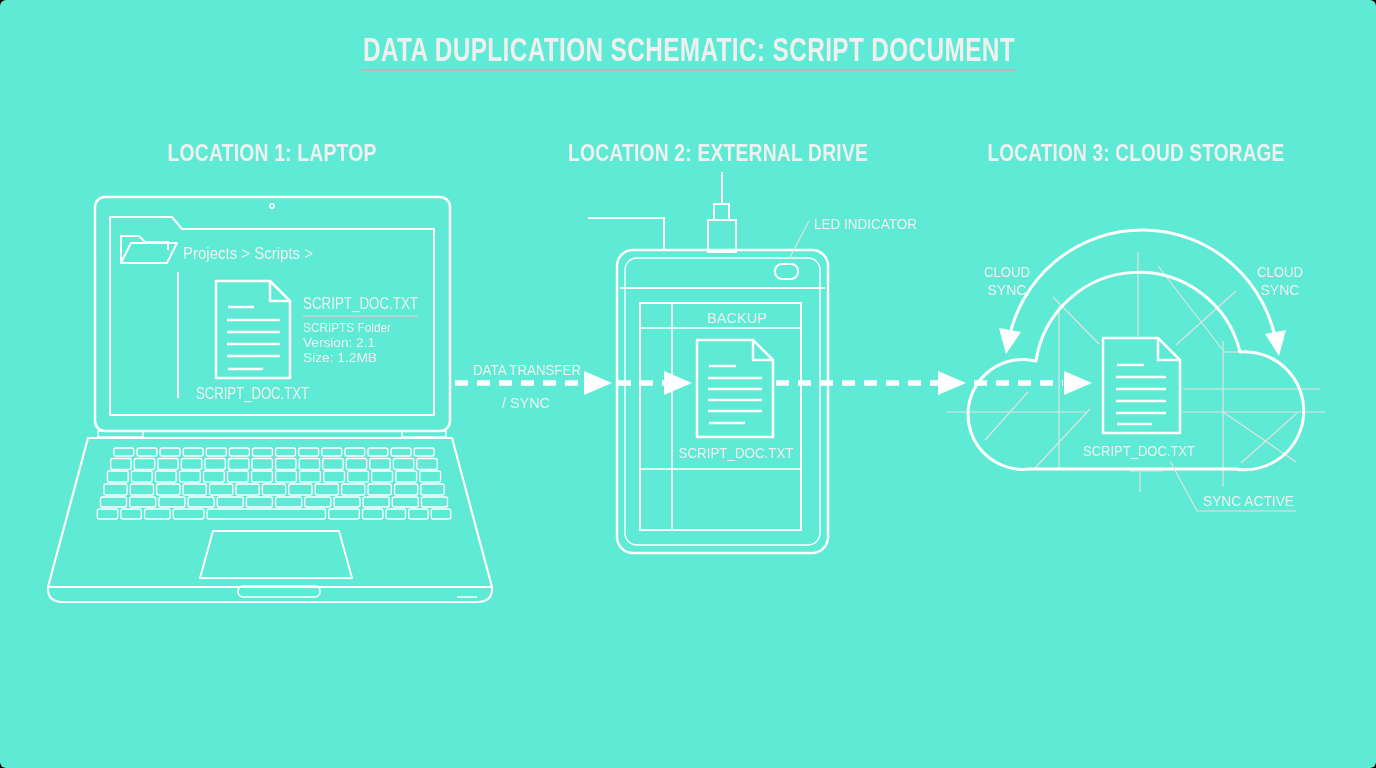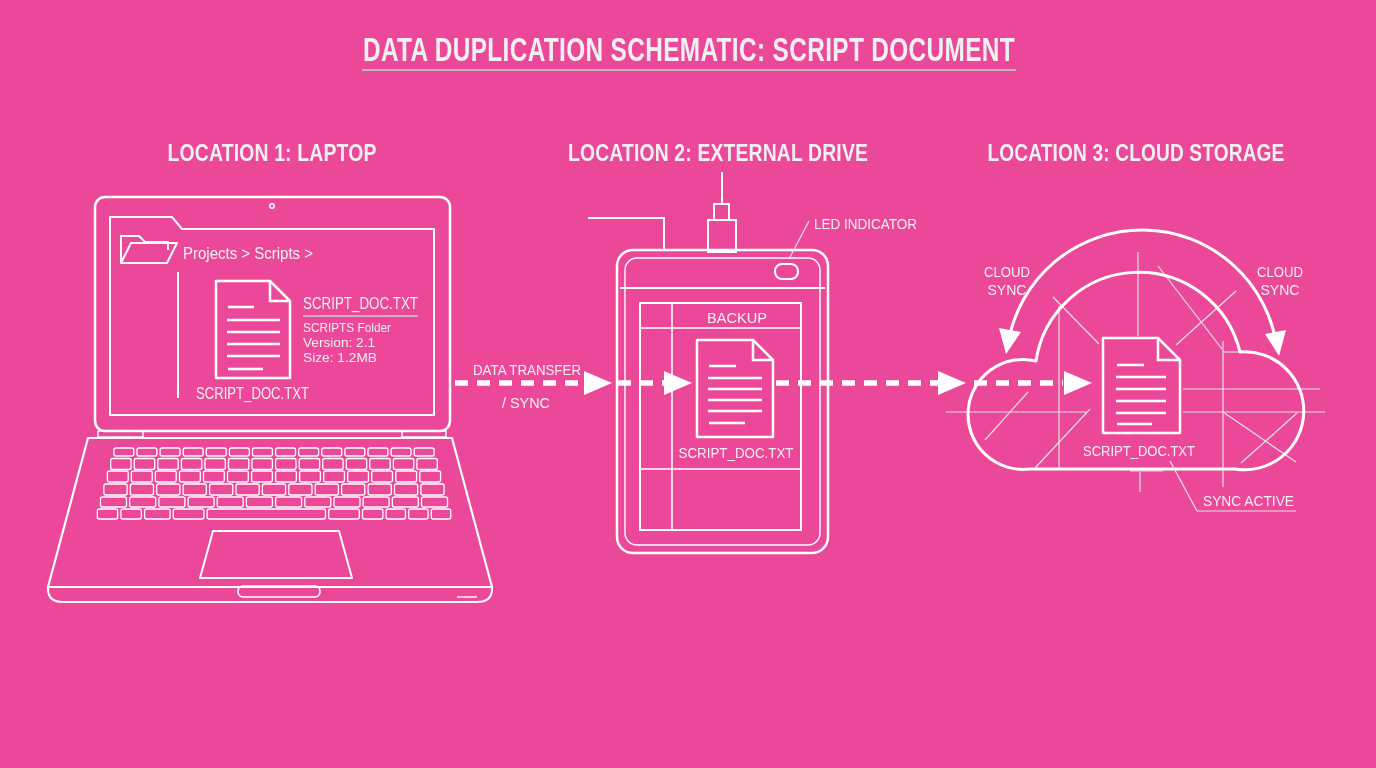--- a/index.html
+++ b/index.html
@@ -1,16 +1,16 @@
 <!DOCTYPE html>
 <html><head>
 <meta charset="utf-8">
 <style>
   html,body{margin:0;padding:0;background:#000;}
-  .stage{width:1376px;height:768px;background:#ec4899;position:relative;overflow:hidden;}
+  .stage{width:1376px;height:768px;background:#5eead4;position:relative;overflow:hidden;border-radius:6px;}
   svg{display:block;}
   text{font-family:"Liberation Sans","DejaVu Sans",sans-serif;fill:#f0f0f0;}
   .t-title{font-size:34px;font-weight:700;letter-spacing:0.5px;}
   .t-head{font-size:23px;font-weight:700;letter-spacing:0.2px;}
   .t-lab{font-size:15px;font-weight:500;}
   .t-lab-lg{font-size:17px;font-weight:500;}
   .t-sm{font-size:13.5px;font-weight:400;}
   .t-bc{font-size:17px;font-weight:400;}
   .ln{stroke:#fff;fill:none;}
   .thin{stroke:#e2e2e2;stroke-width:1.2;fill:none;}

